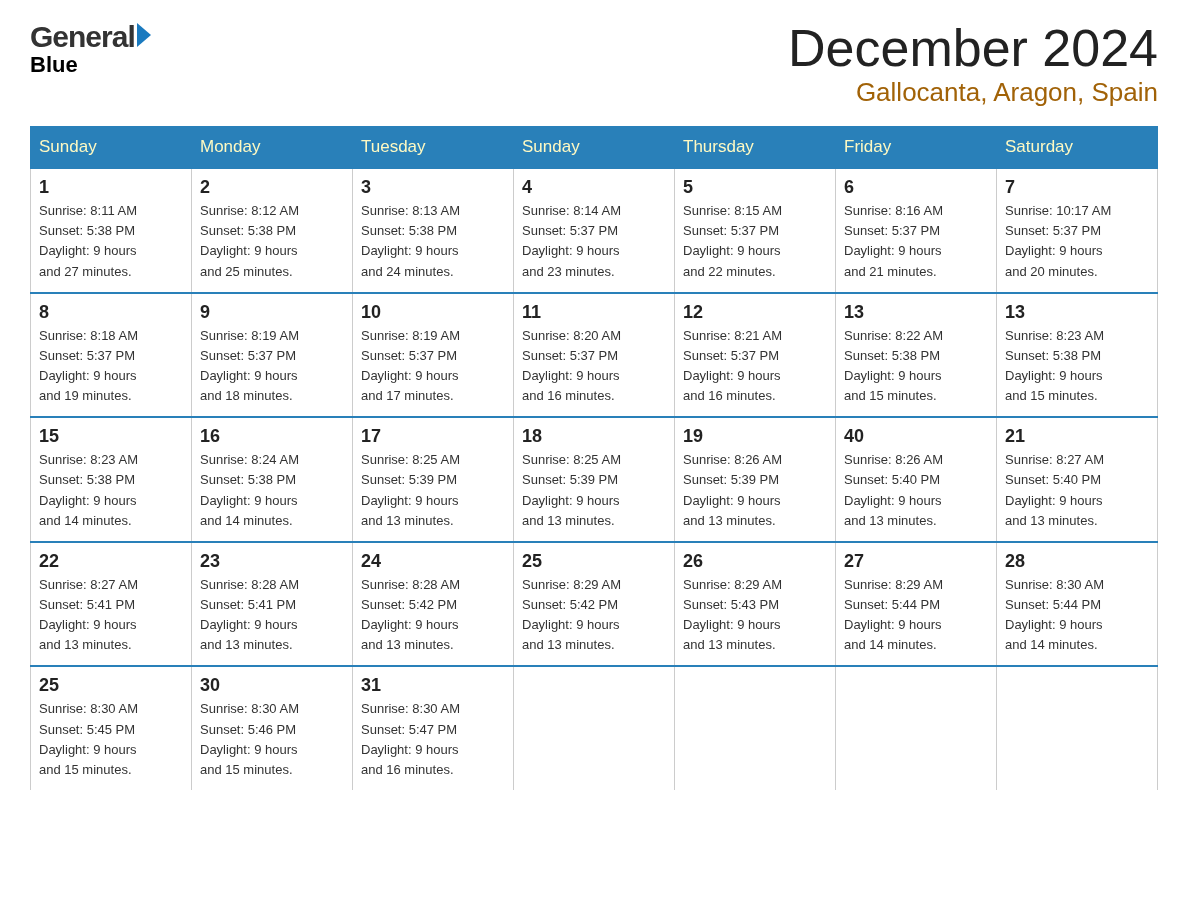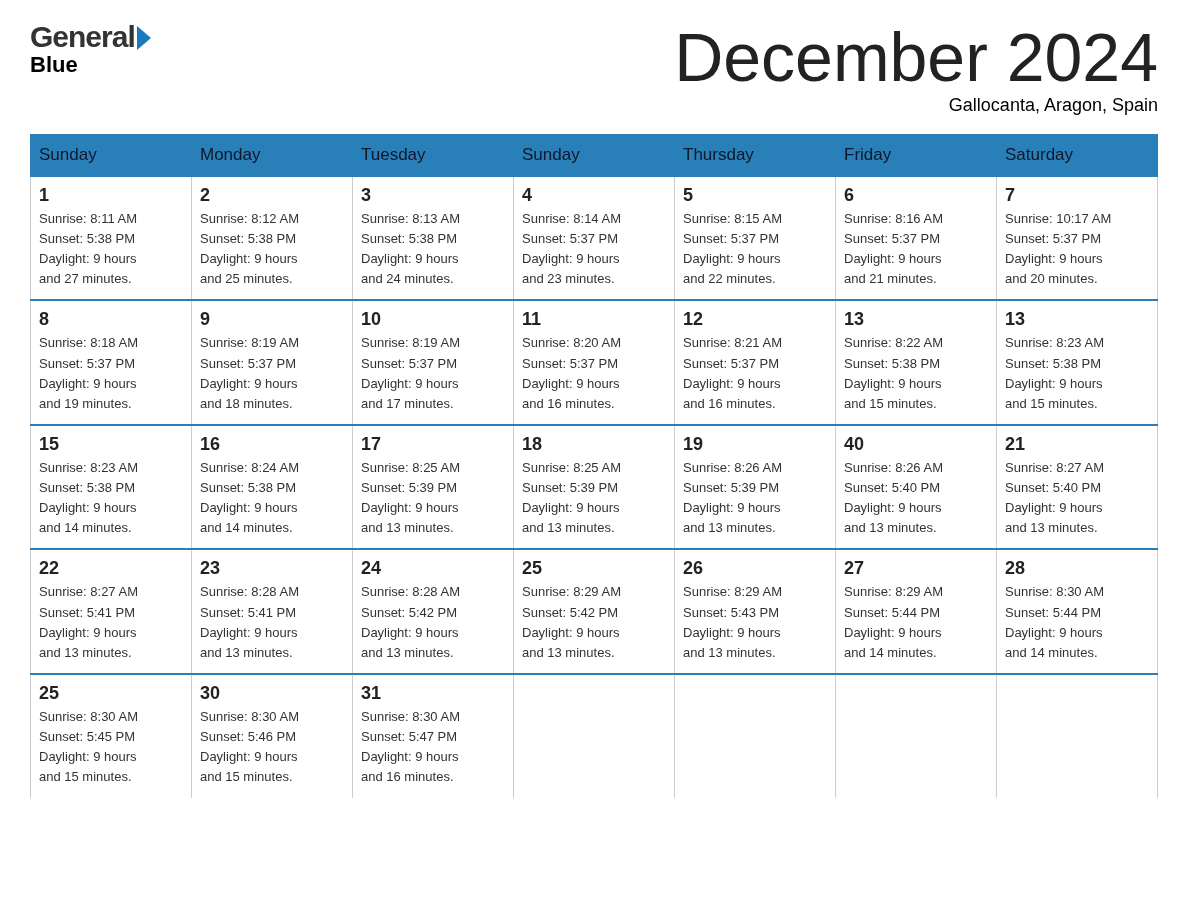--- a/index.html
+++ b/index.html
@@ -18,38 +18,38 @@
     }
     .logo {
       display: flex;
       flex-direction: column;
       align-items: flex-start;
     }
     .title-area {
       text-align: right;
     }
     .month-title {
-      font-size: 68px;
+      font-size: 52px;
       font-weight: normal;
       color: #222;
       line-height: 1.1;
     }
     .location-title {
-      font-size: 18px;
-      color: #000000;
+      font-size: 26px;
+      color: #a16207;
       font-weight: normal;
     }
     table {
       width: 100%;
       border-collapse: collapse;
       table-layout: fixed;
     }
     thead tr th {
       background-color: #2980b9;
-      color: #0f172a;
+      color: #fef9c3;
       font-size: 17px;
       font-weight: normal;
       padding: 10px 8px;
       text-align: left;
       border: 1px solid #2980b9;
     }
     tbody tr td {
       vertical-align: top;
       padding: 8px 8px 10px 8px;
       border-top: 2px solid #2980b9;
@@ -85,21 +85,21 @@
       width: 0;
       height: 0;
       border-left: 14px solid #1a7abf;
       border-top: 12px solid transparent;
       border-bottom: 12px solid transparent;
       margin-left: 2px;
       margin-bottom: 4px;
     }
     .logo-row1 {
       display: flex;
-      align-items: flex-end;
+      align-items: center;
     }
     .logo-row2 {
       font-size: 22px;
       font-weight: bold;
       color: #000000;
       margin-top: -2px;
     }
   </style>
 </head>
 <body>

